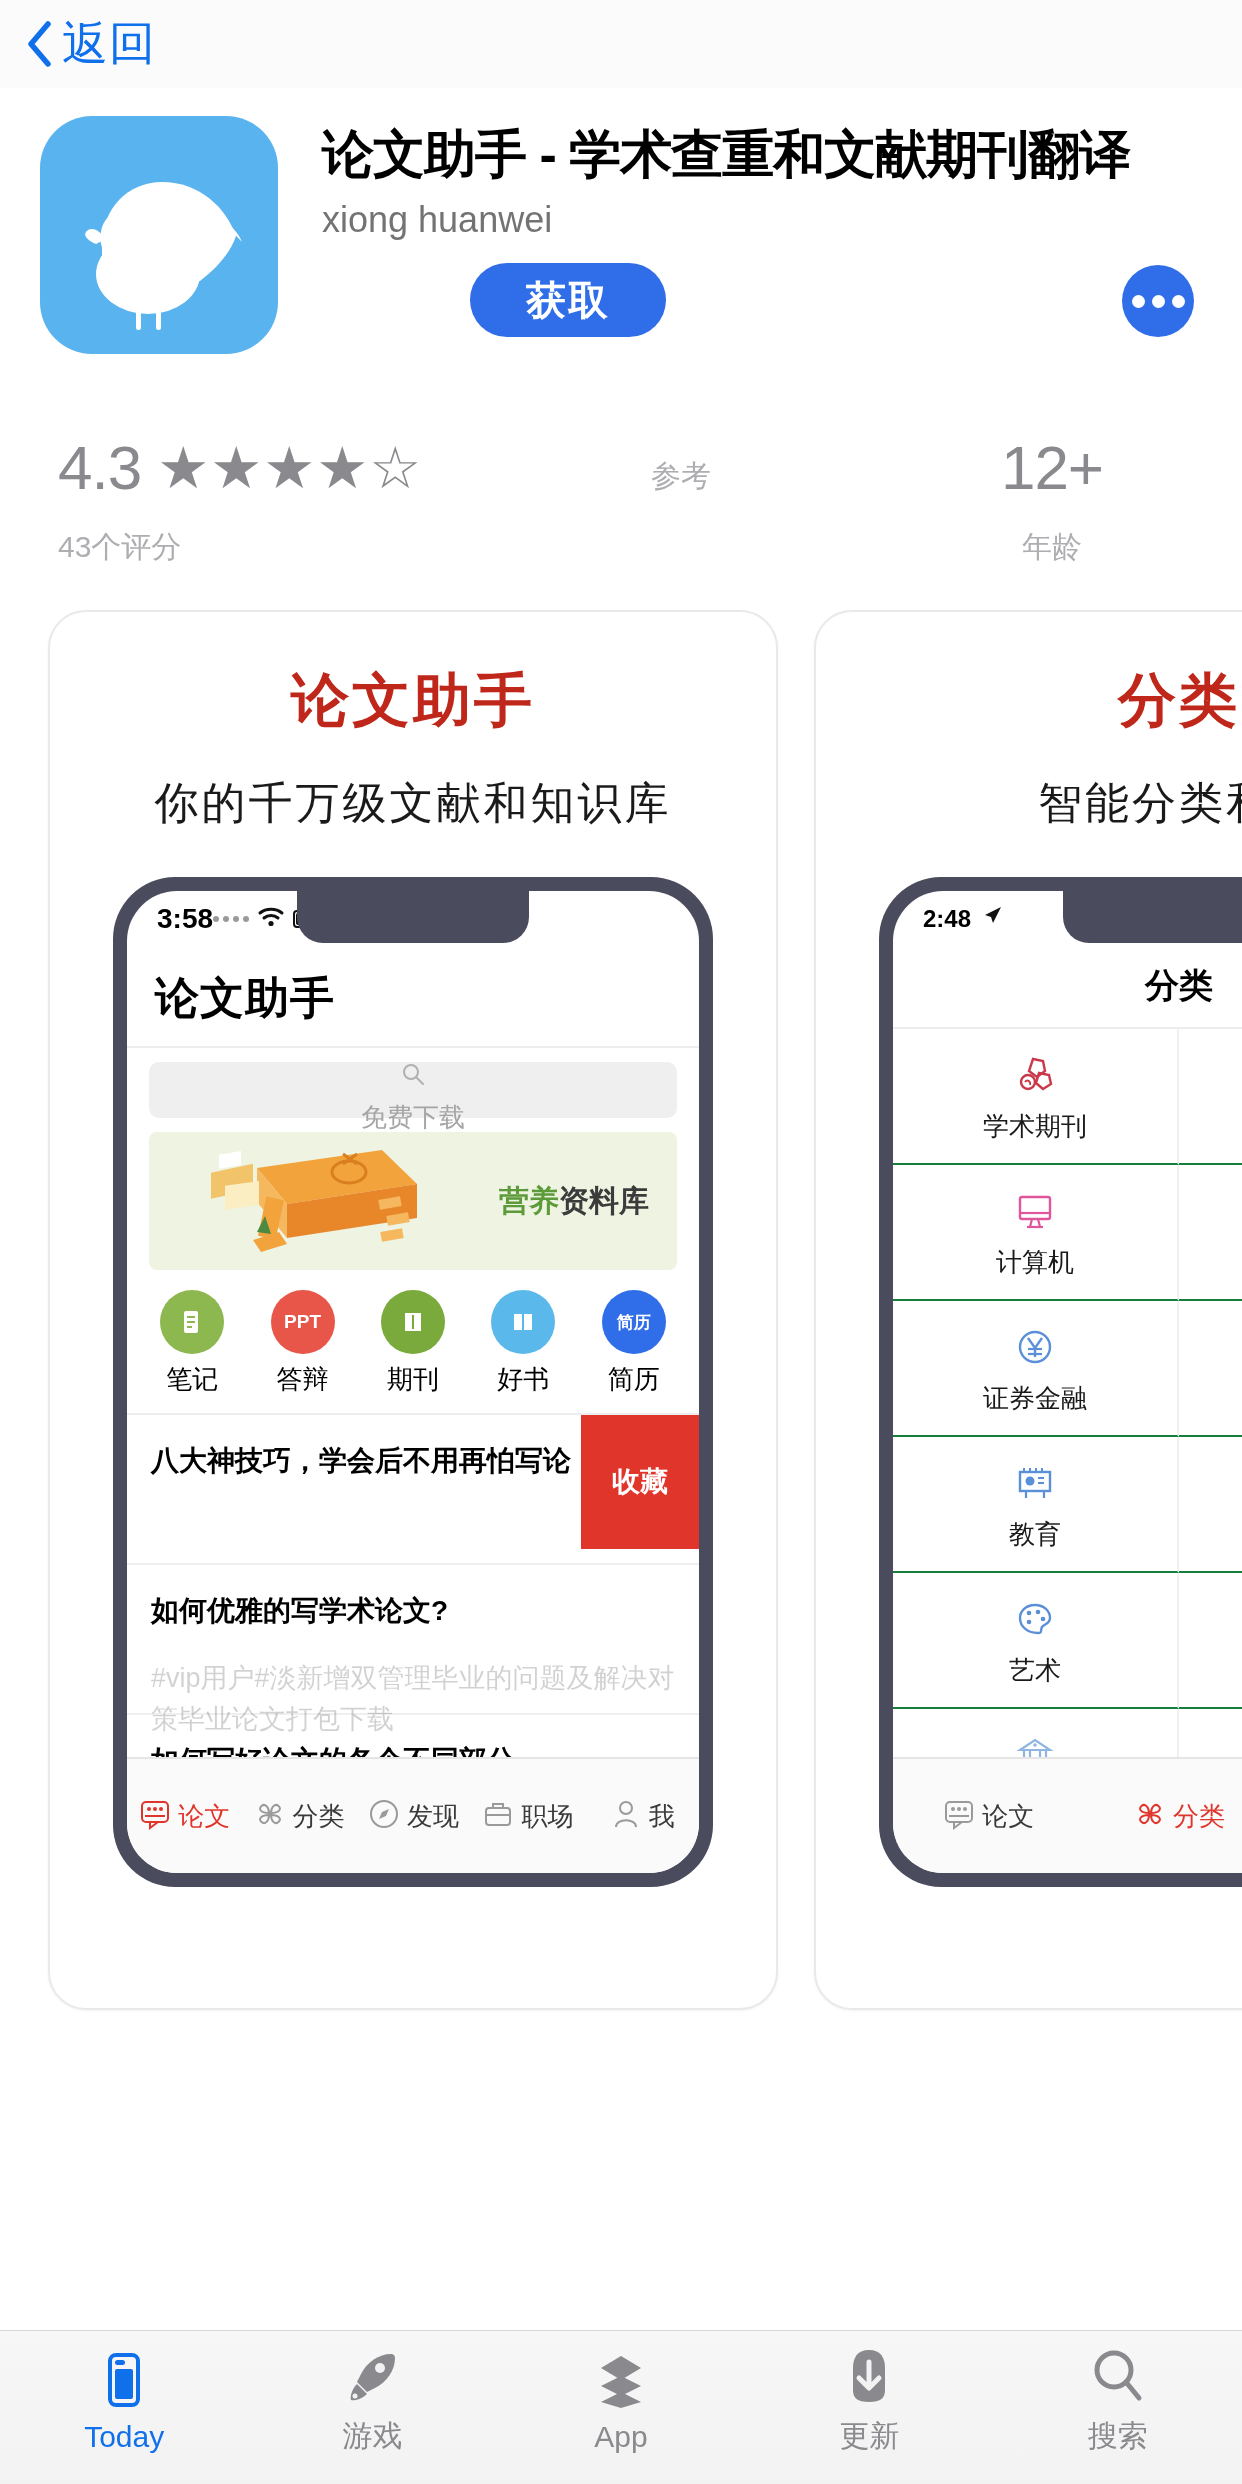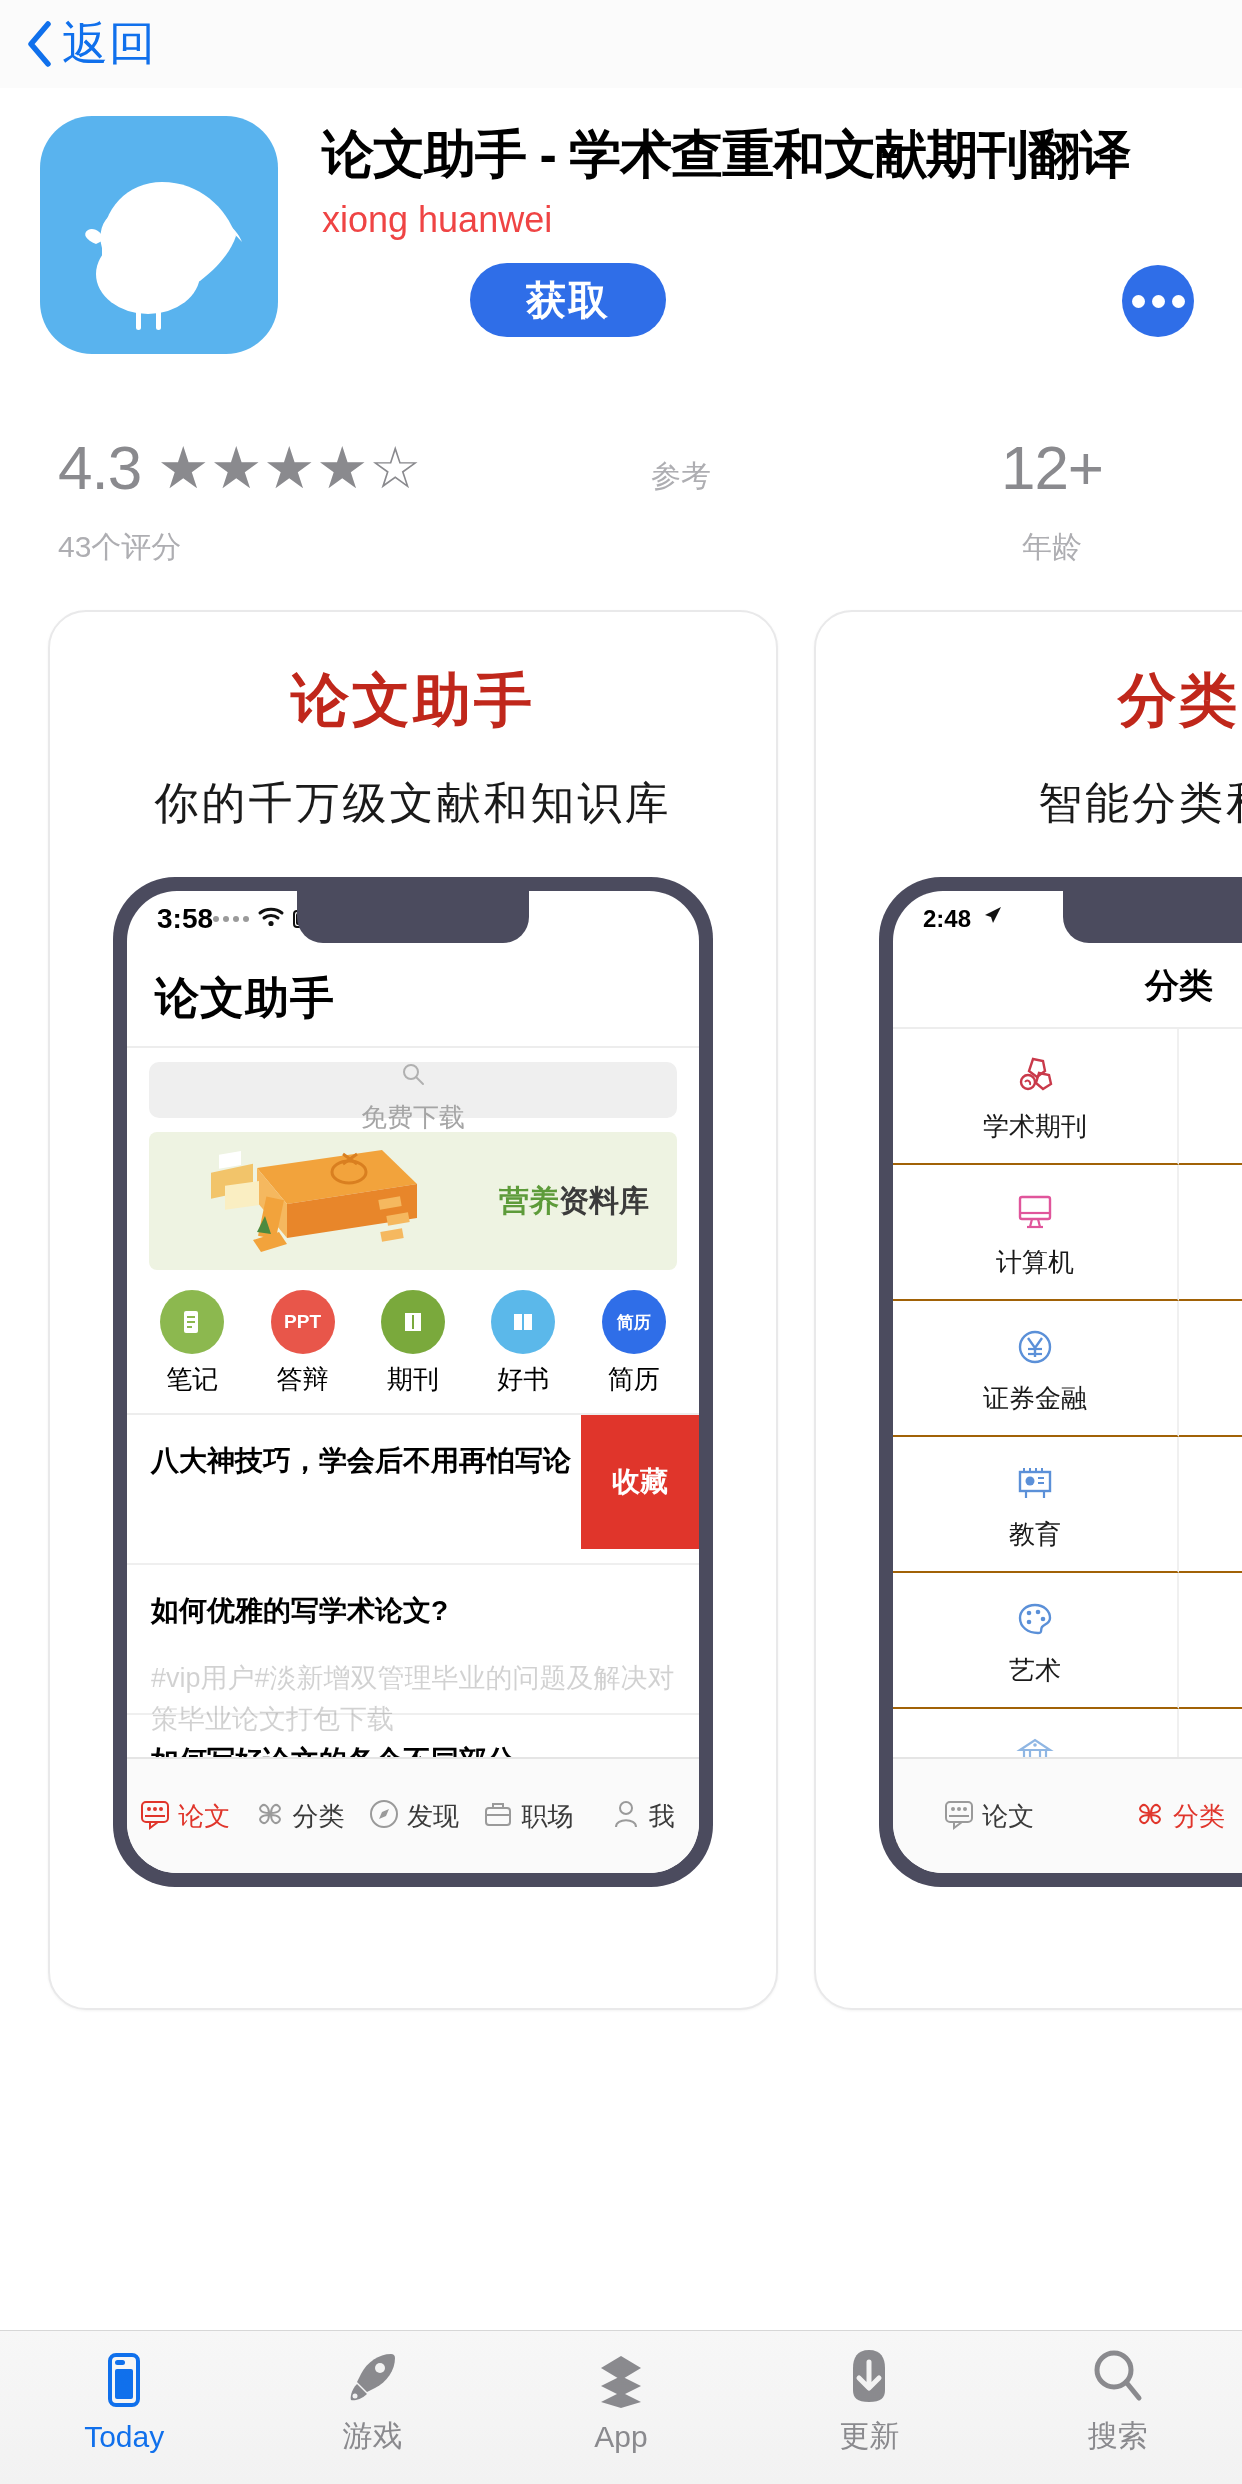--- a/index.html
+++ b/index.html
@@ -36,21 +36,21 @@
     flex:0 0 238px;
     position:relative;
     overflow:hidden;
   }
   .app-icon svg { position:absolute; left:0; top:0; }
   .app-meta { flex:1; padding-left:44px; padding-top:8px; }
   .app-title {
     font-size:52px; font-weight:bold; line-height:1.18;
     letter-spacing:-1px;
   }
-  .app-dev { font-size:36px; color:#ef4444; margin-top:14px; }
+  .app-dev { font-size:36px; color:#737373; margin-top:14px; }
   .app-actions {
     margin-top:22px;
     display:flex; align-items:center;
     position:relative;
   }
   .get-btn {
     background:#2f6ee8; color:#fff;
     border:none;
     font-family:inherit;
     font-size:40px; font-weight:bold;
@@ -258,21 +258,21 @@
   .phone2-navtitle {
     text-align:center; font-size:34px; font-weight:bold;
     padding:16px 0 18px 0;
     border-bottom:2px solid #ededed;
     position:relative; z-index:6;
   }
   .grid2 { display:grid; grid-template-columns:1fr 1fr; }
   .gcell {
     height:136px;
     border-right:2px solid #f0f0f0;
-    border-bottom:2px solid #a16207;
+    border-bottom:2px solid #15803d;
     display:flex; flex-direction:column;
     align-items:center; justify-content:center; gap:8px;
   }
   .gcell:nth-child(2n) { border-right:none; }
   .gcell-label { font-size:26px; color:#1a1a1a; }
   .gicon { height:52px; display:flex; align-items:center; justify-content:center; }
 
   
   .tabbar {
     position:absolute; left:0; right:0; bottom:0;

